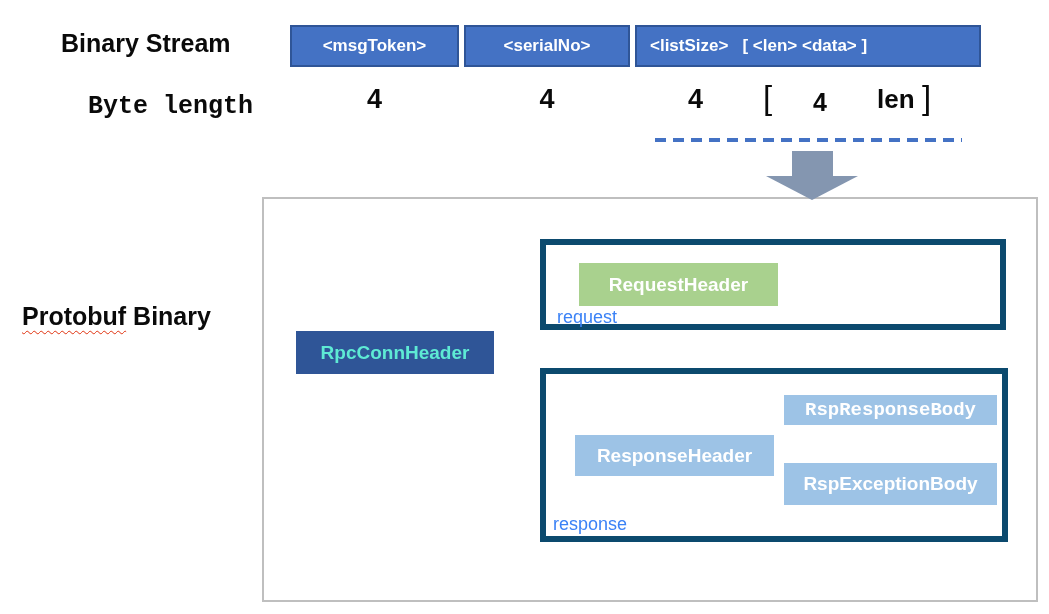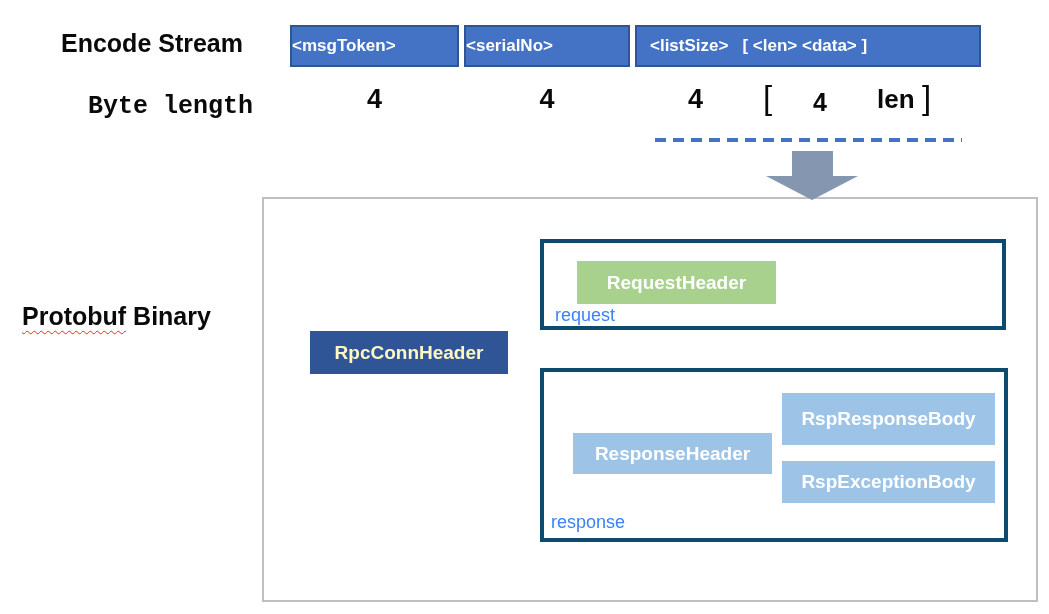--- a/index.html
+++ b/index.html
@@ -36,20 +36,21 @@
     top: 25px;
     height: 42px;
     background: #4472C4;
     border: 2px solid #2F5597;
     box-sizing: border-box;
     color: #ffffff;
     font-weight: bold;
     font-size: 17px;
     display: flex;
     align-items: center;
+    justify-content: center;
     white-space: nowrap;
   }
   #box-msgtoken { left: 290px; width: 169px; }
   #box-serialno { left: 464px; width: 166px; }
   #box-listsize {
     left: 635px; width: 346px;
     justify-content: flex-start;
     padding-left: 13px;
     gap: 14px;
   }
@@ -101,72 +102,72 @@
     position: absolute;
     left: 262px; top: 197px;
     width: 776px; height: 405px;
     border: 2px solid #BFBFBF;
     box-sizing: border-box;
     background: #ffffff;
   }
 
   .navy-box {
     position: absolute;
-    left: 310px; top: 331px;
+    left: 296px; top: 331px;
     width: 198px; height: 43px;
     background: #2F5597;
-    color: #fef9c3;
+    color: #5eead4;
     font-weight: bold;
     font-size: 19px;
     display: flex; align-items: center; justify-content: center;
     white-space: nowrap;
   }
 
   .sub-container {
     position: absolute;
-    border: 4px solid #0c4a6e;
+    border: 6px solid #0c4a6e;
     box-sizing: border-box;
     background: #ffffff;
   }
   #request-container  { left: 540px; top: 239px; width: 466px; height: 91px; }
   #response-container { left: 540px; top: 368px; width: 468px; height: 174px; }
 
   .green-box, .blue-box {
     position: absolute;
     color: #ffffff;
     font-weight: bold;
     font-size: 19px;
     display: flex; align-items: center; justify-content: center;
     white-space: nowrap;
   }
   .green-box { background: #A9D18E; }
   .blue-box  { background: #9DC3E6; }
 
   #request-header-box { left: 33px;  top: 18px; width: 199px; height: 43px; }
   #request-body-box   { left: 243px; top: 14px; width: 200px; height: 46px; }
 
-  #rsp-response-body-box  { left: 238px; top: 21px; width: 213px; height: 52px; }
+  #rsp-response-body-box  { left: 238px; top: 21px; width: 213px; height: 30px; font-family: Liberation Mono, monospace; }
   #response-header-box    { left: 29px;  top: 61px; width: 199px; height: 41px; }
   #rsp-exception-body-box { left: 238px; top: 89px; width: 213px; height: 42px; }
 
   .container-label {
     position: absolute;
     font-size: 18px;
     color: #3b82f6;
     white-space: nowrap;
   }
   #request-label  { left: 11px; top: 62px; }
   #response-label { left: 7px;  top: 140px; }
 </style>
 </head>
 <body>
 
 <div class="canvas">
 
-  <div class="lbl" id="binary-stream-label">Encode Stream</div>
+  <div class="lbl" id="binary-stream-label">Binary Stream</div>
 
   <div class="stream-box" id="box-msgtoken">
     <span>&lt;msgToken&gt;</span>
   </div>
   <div class="stream-box" id="box-serialno">
     <span>&lt;serialNo&gt;</span>
   </div>
   <div class="stream-box" id="box-listsize">
     <span>&lt;listSize&gt;</span>
     <span>[ &lt;len&gt; &lt;data&gt; ]</span>

